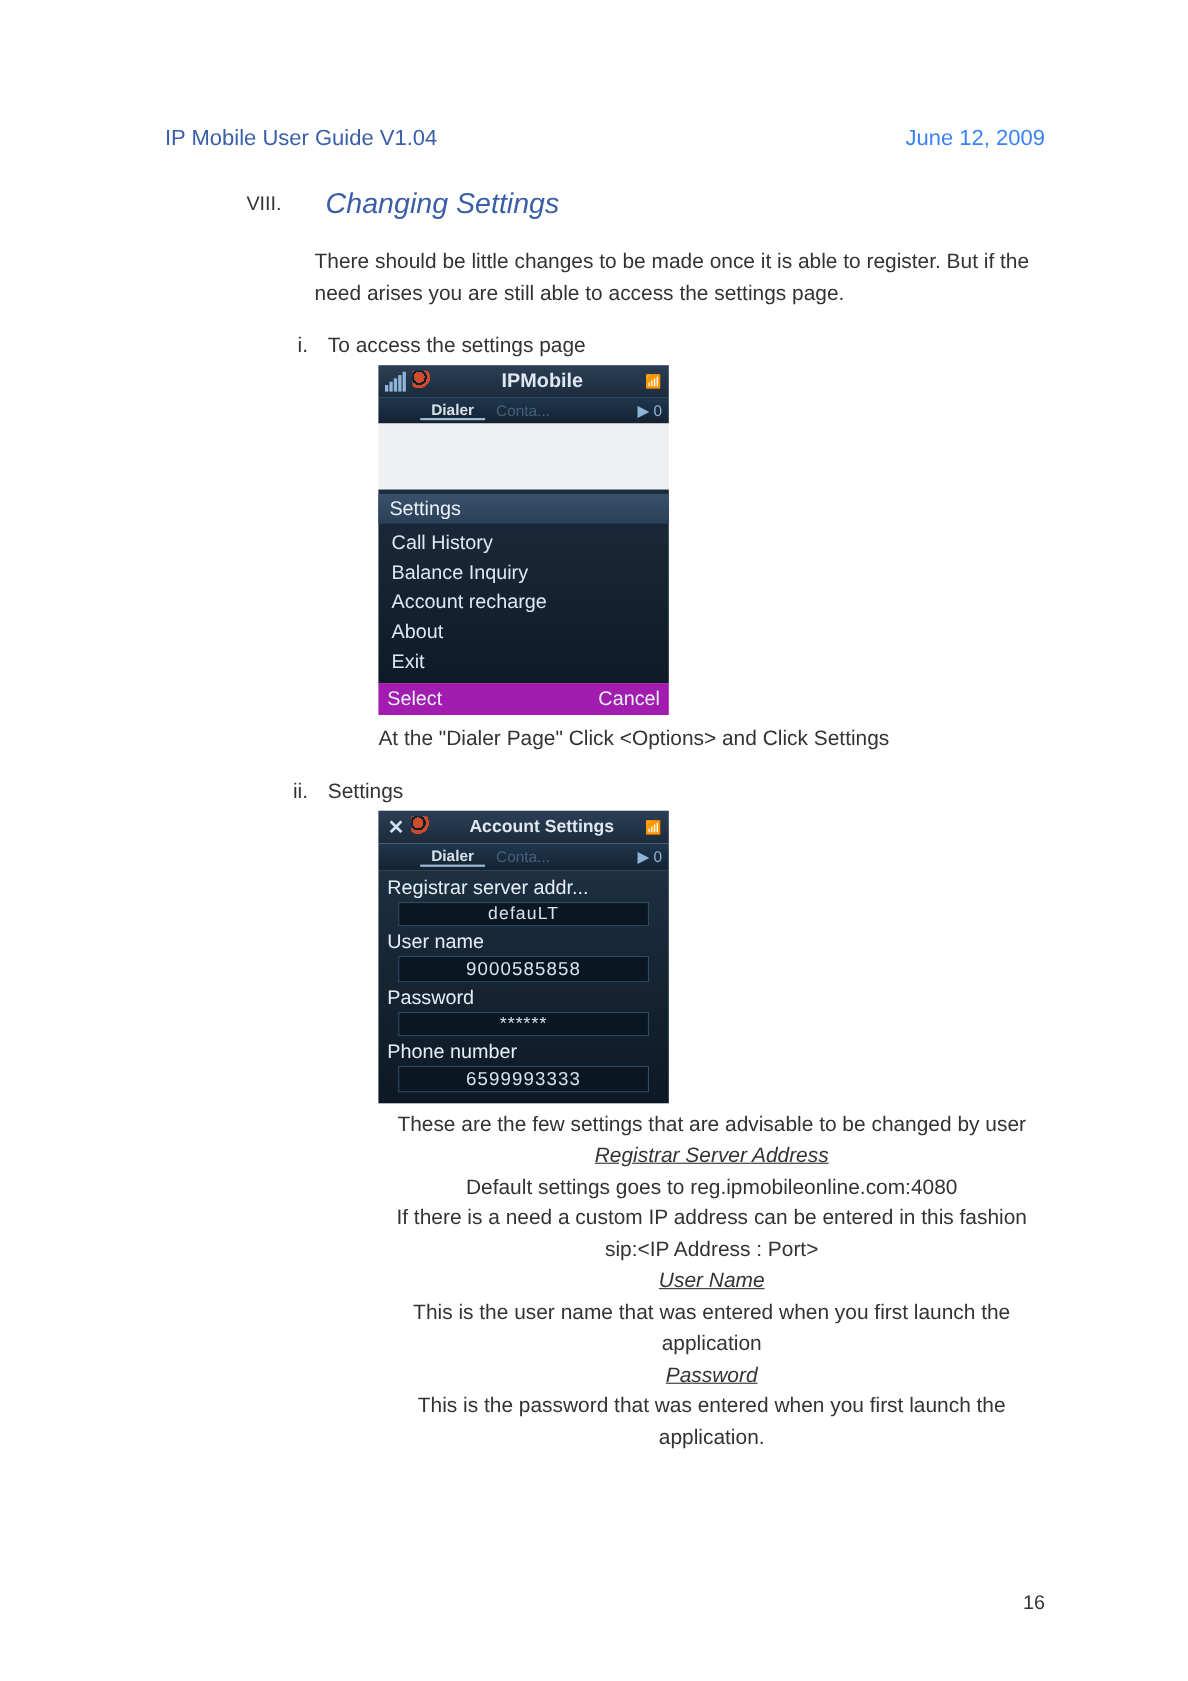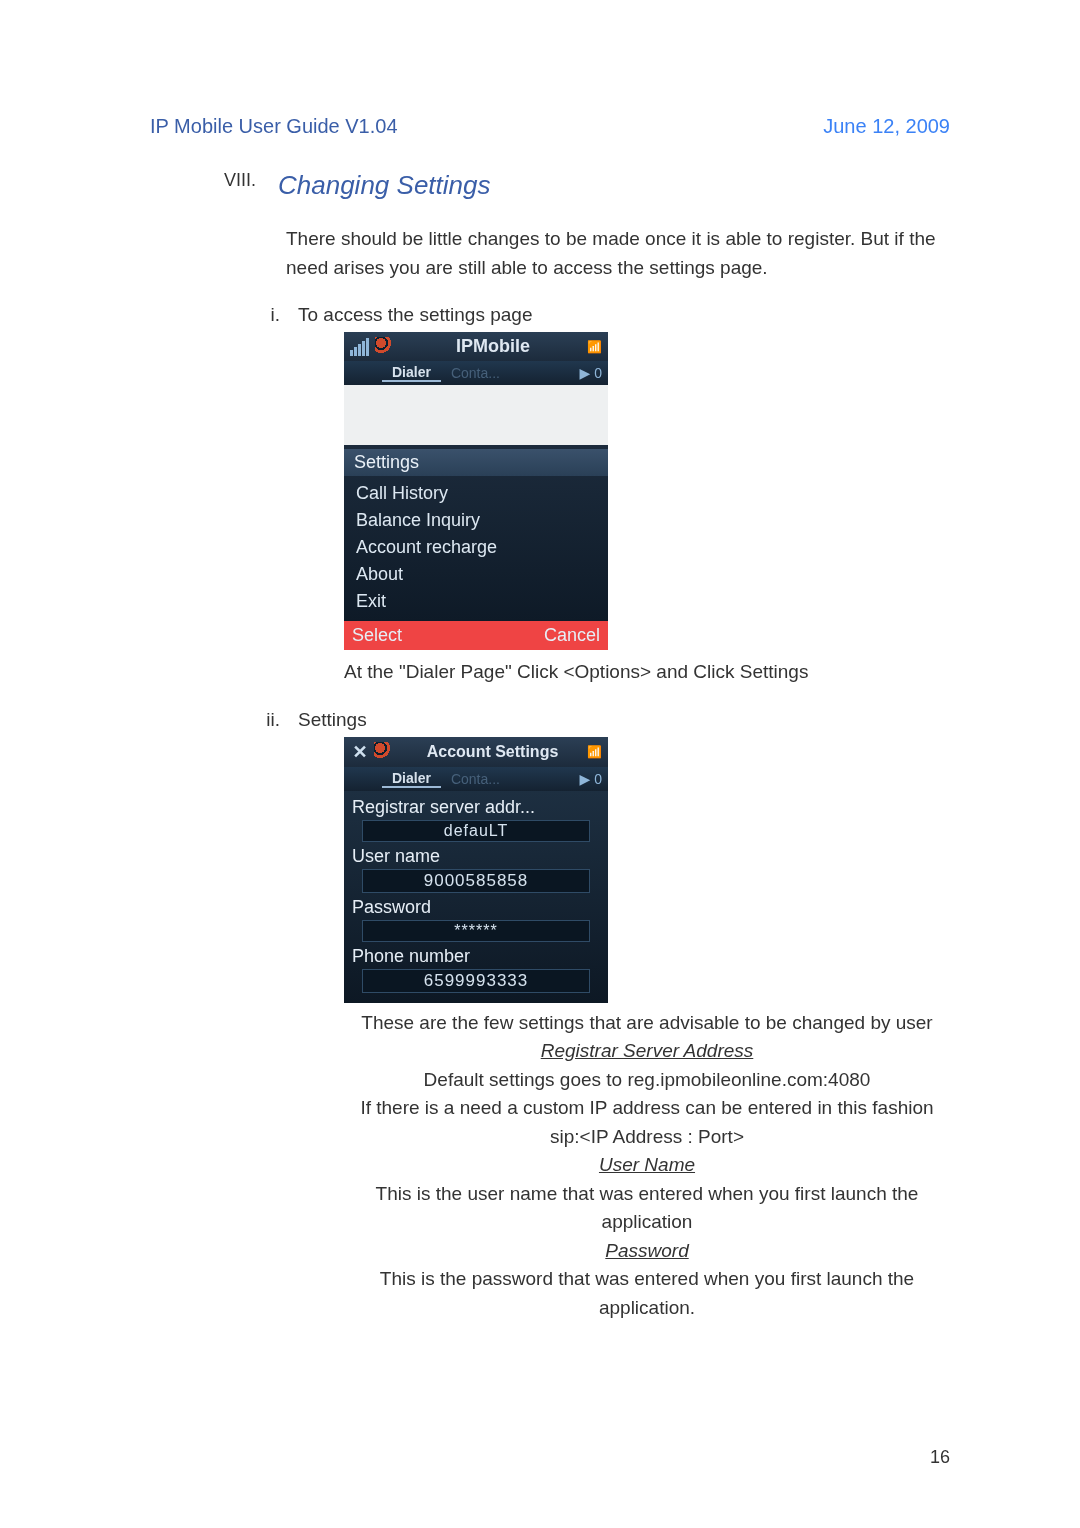--- a/index.html
+++ b/index.html
@@ -7,21 +7,21 @@
     width:1080px;height:1528px;
     box-sizing:border-box;
     padding:110px 130px 64px 150px;
     font-family:"Trebuchet MS","Segoe UI",Arial,sans-serif;
     color:#333;
     position:relative;
   }
   .hdr-left{position:absolute;left:150px;top:115px;color:#3a5ea8;font-size:20px;}
   .hdr-right{position:absolute;right:130px;top:115px;color:#3b82f6;font-size:20px;}
   .section{margin-top:60px;margin-left:60px;}
-  .section-head{display:flex;align-items:flex-start;gap:22px;margin-bottom:24px;}
+  .section-head{display:flex;align-items:center;gap:40px;margin-bottom:24px;}
   .roman{font-size:18px;color:#333;width:46px;text-align:right;}
   .sect-title{font-style:italic;color:#3a5ea8;font-size:26px;}
   .intro{margin-left:76px;font-size:19px;line-height:1.5;margin-bottom:22px;}
   .sub{margin-left:46px;}
   .sub-head{display:flex;gap:18px;font-size:19px;margin-bottom:6px;}
   .sub-num{width:24px;text-align:right;}
   .caption{margin-left:88px;font-size:19px;line-height:1.5;}
   .u{font-style:italic;text-decoration:underline;}
   .pg{position:absolute;right:130px;bottom:60px;font-size:18px;}
 
@@ -41,21 +41,21 @@
   .tabs{background:linear-gradient(#20374e,#142231);display:flex;align-items:center;height:24px;font-size:14px;color:#6f8aa3;}
   .tab{padding:0 10px;}
   .tab.active{color:#d6e1ec;font-weight:bold;border-bottom:2px solid #9cb9d6;}
   .tab.dim{color:#46607a;}
   .tab-arrow{margin-left:auto;margin-right:6px;color:#8fb6d9;}
   .close-x{width:20px;font-size:18px;color:#cfe0ef;font-weight:bold;text-align:center;}
   .ph-body-blank{background:#eef0f1;height:60px;}
   .menu{background:linear-gradient(#1c2b3c,#0e1a27);padding:4px 0 6px;}
   .menu .head{background:linear-gradient(#3a516b,#2a4057);padding:3px 10px;font-size:18px;color:#eaf1f8;margin-bottom:4px;}
   .menu .item{padding:3px 12px;font-size:18px;color:#dde8f2;}
-  .softkeys{background:#ef4444;display:flex;justify-content:space-between;padding:4px 8px;font-size:18px;color:#e6eef6;}
+  .softkeys{background:#a21caf;display:flex;justify-content:space-between;padding:4px 8px;font-size:18px;color:#e6eef6;}
 
   .form{background:linear-gradient(#1d2f41,#0d1824);padding:4px 6px 6px;}
   .flabel{font-size:18px;color:#e6eef6;margin:2px 2px;}
   .fval{background:#0a1622;border:1px solid #2f4b66;color:#d6e3ef;text-align:center;font-size:16px;margin:0 12px 4px;padding:1px 0;letter-spacing:1px;}
   .fval.big{font-size:17px;}
 </style>
 </head>
 <body>
 
 <div class="page">

